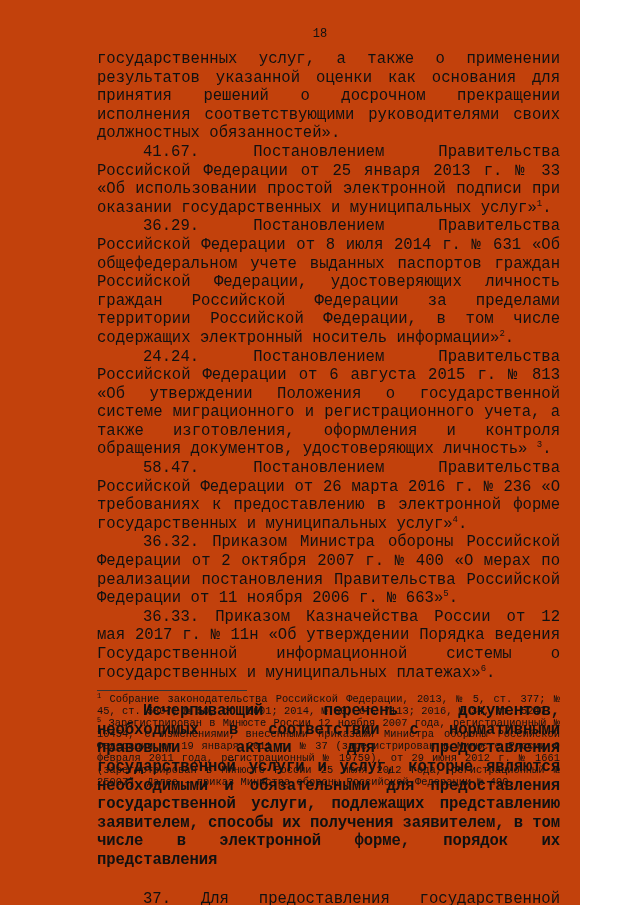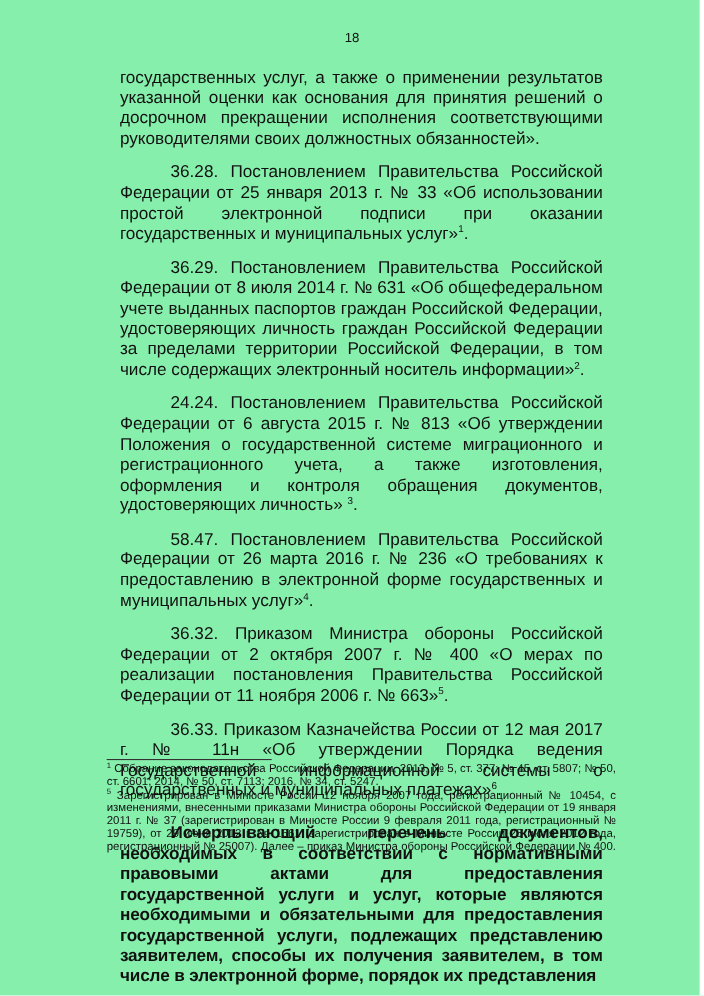--- a/index.html
+++ b/index.html
@@ -1,30 +1,30 @@
 <!DOCTYPE html>
 <html><head>
 <meta charset="utf-8">
 <style>
   html, body { margin: 0; padding: 0; background: #ffffff; }
   body { width: 640px; height: 905px; position: relative; overflow: hidden; }
   .page {
-    position: absolute; left: 0; top: 0; width: 636px; height: 905px;
-    background: #86efac; color: #111;
-    font-family: Liberation Sans, sans-serif;
+    position: absolute; left: 0; top: 0; width: 580px; height: 905px;
+    background: #c2410c; color: #111;
+    font-family: Liberation Mono, monospace;
   }
   .pnum {
     position: absolute; top: 27px; left: 0; width: 640px; text-align: center;
     font-size: 12px;
   }
   .body {
     position: absolute; left: 97px; top: 50px; width: 463px;
     font-size: 15.6px; line-height: 18.6px; text-align: justify;
   }
-  .body p { margin: 12px; }
+  .body p { margin: 0; }
   .body p.ind { text-indent: 46px; }
   .body p.last { text-align-last: left; }
   .heading {
     margin-top: 20px !important; font-weight: bold; text-indent: 46px;
     letter-spacing: -0.1px;
   }
   .p37 { margin-top: 20px !important; }
   sup { font-size: 9px; line-height: 0; vertical-align: 6px; }
   .fnline {
     position: absolute; left: 97px; top: 690px; width: 150px; height: 0;
@@ -38,21 +38,21 @@
   .footnotes sup { font-size: 7px; vertical-align: 4px; }
 </style>
 </head>
 <body>
 
 <div class="page">
   <div class="pnum">18</div>
 
   <div class="body">
     <p class="last">государственных услуг, а также о применении результатов указанной оценки как основания для принятия решений о досрочном прекращении исполнения соответствующими руководителями своих должностных обязанностей».</p>
-    <p class="ind last"><span>36.28. Постановлением Правительства Российской Федерации от 25 января 2013 г. № 33 «Об использовании простой электронной подписи при оказании государственных и муниципальных услуг»</span><sup>1</sup>.</p>
+    <p class="ind last"><span>41.67. Постановлением Правительства Российской Федерации от 25 января 2013 г. № 33 «Об использовании простой электронной подписи при оказании государственных и муниципальных услуг»</span><sup>1</sup>.</p>
     <p class="ind last"><span>36.29. Постановлением Правительства Российской Федерации от 8 июля 2014 г. № 631 «Об общефедеральном учете выданных паспортов граждан Российской Федерации, удостоверяющих личность граждан Российской Федерации за пределами территории Российской Федерации, в том числе содержащих электронный носитель информации»</span><sup>2</sup>.</p>
     <p class="ind last"><span>24.24. Постановлением Правительства Российской Федерации от 6 августа 2015 г. № 813 «Об утверждении Положения о государственной системе миграционного и регистрационного учета, а также изготовления, оформления и контроля обращения документов, удостоверяющих личность» </span><sup>3</sup>.</p>
     <p class="ind last"><span>58.47. Постановлением Правительства Российской Федерации от 26 марта 2016 г. № 236 «О требованиях к предоставлению в электронной форме государственных и муниципальных услуг»</span><sup>4</sup>.</p>
     <p class="ind last"><span>36.32. Приказом Министра обороны Российской Федерации от 2 октября 2007 г. № 400 «О мерах по реализации постановления Правительства Российской Федерации от 11 ноября 2006 г. № 663»</span><sup>5</sup>.</p>
     <p class="ind last"><span>36.33. Приказом Казначейства России от 12 мая 2017 г. № 11н «Об утверждении Порядка ведения Государственной информационной системы о государственных и муниципальных платежах»</span><sup>6</sup>.</p>
     <p class="heading last">Исчерпывающий перечень документов, необходимых в соответствии с нормативными правовыми актами для предоставления государственной услуги и услуг, которые являются необходимыми и обязательными для предоставления государственной услуги, подлежащих представлению заявителем, способы их получения заявителем, в том числе в электронной форме, порядок их представления</p>
     <p class="ind p37">37. Для предоставления государственной услуги заявителем лично предоставляются в подразделение по вопросам миграции либо в</p>
   </div>
 
   <div class="fnline"></div>

